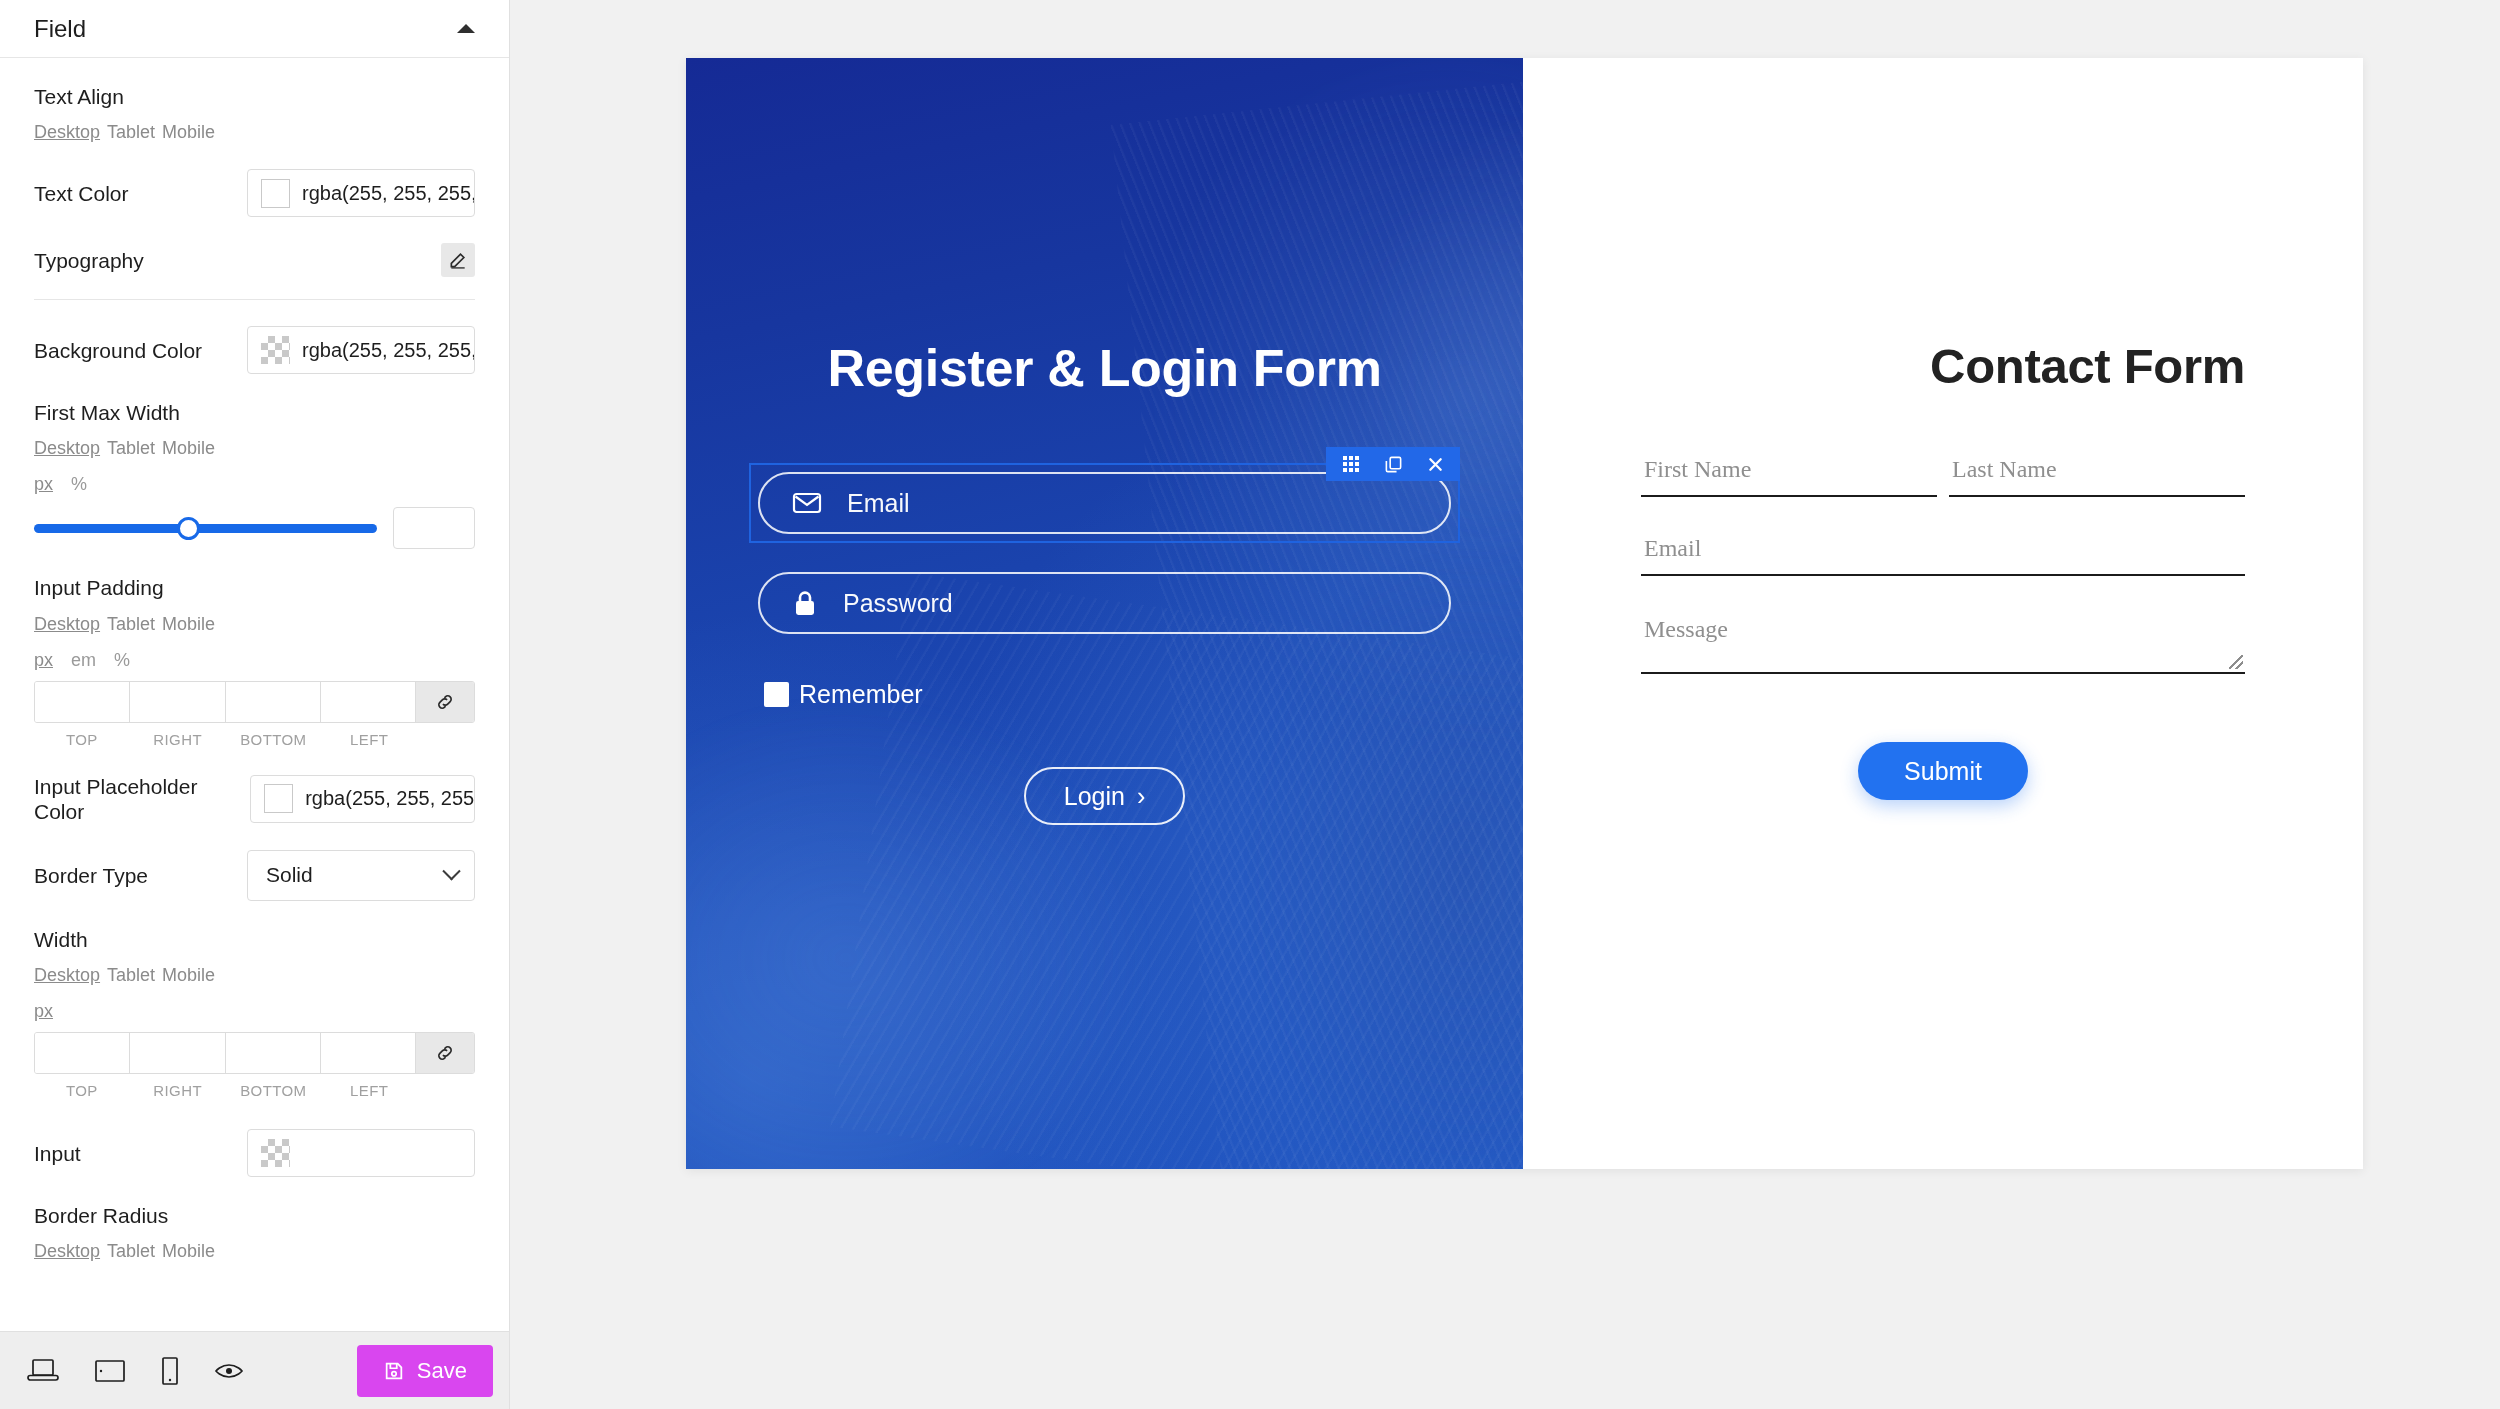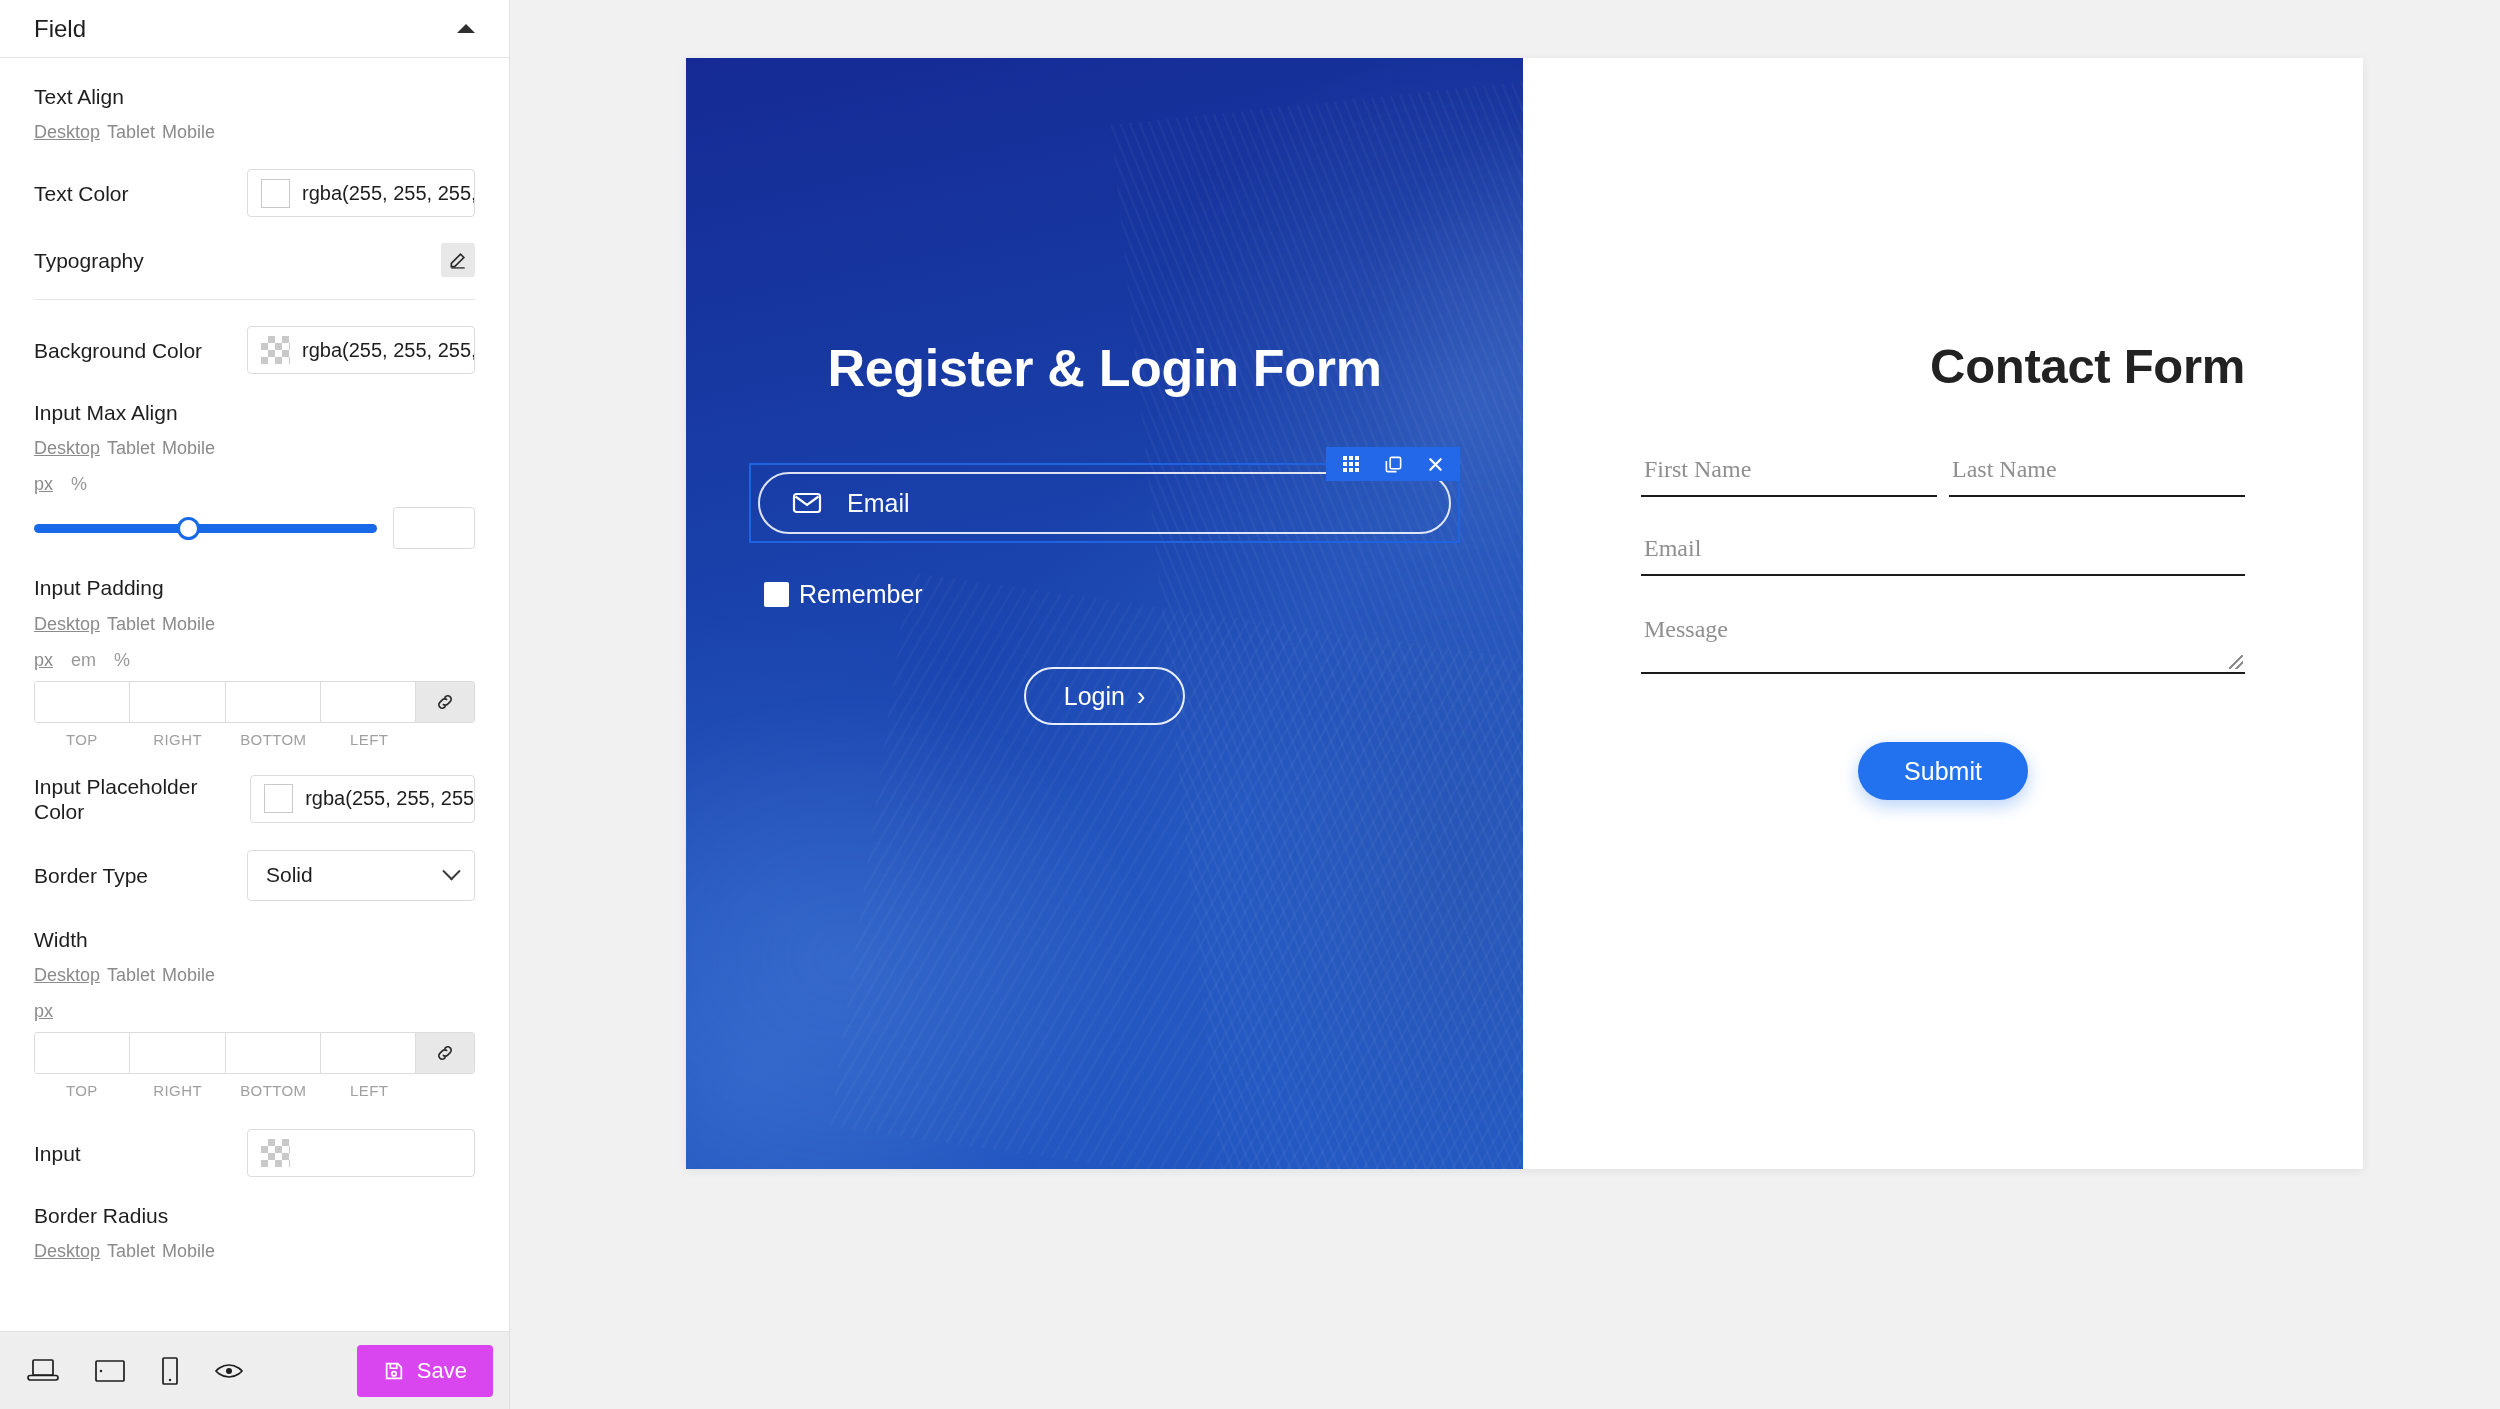--- a/index.html
+++ b/index.html
@@ -288,21 +288,21 @@
 
         <div class="ctl row">
           <span class="ctl-label">Background Color</span>
           <div class="color-box">
             <span class="swatch checker"></span>
             <span class="color-val">rgba(255, 255, 255,</span>
           </div>
         </div>
 
         <div class="ctl">
-          <div class="ctl-label">Input Max Align</div>
+          <div class="ctl-label">First Max Width</div>
           <div class="responsive-tabs">
             <span class="rt active">Desktop</span><span class="rt">Tablet</span><span class="rt">Mobile</span>
           </div>
           <div class="units">
             <span class="u active">px</span><span class="u">%</span>
           </div>
           <div class="slider-row">
             <div class="slider-track">
               <div class="slider-knob"></div>
             </div>
@@ -488,20 +488,31 @@
                 </svg>
               </span>
               <span class="tb">
                 <svg class="sv" width="17" height="17" viewBox="0 0 18 18" fill="none" stroke="#fff" stroke-width="2.4" stroke-linecap="round">
                   <path d="M3.5 3.5 14.5 14.5M14.5 3.5 3.5 14.5"></path>
                 </svg>
               </span>
             </div>
           </div>
 
+          <div class="field-wrap" style="margin-top:38px;">
+            <div class="pill">
+              <span>
+                <svg class="sv" width="26" height="28" viewBox="0 0 26 28" fill="#fff">
+                  <rect x="4" y="12" width="18" height="14" rx="2.4"></rect>
+                  <path d="M8 12V8.6a5 5 0 0 1 10 0V12" fill="none" stroke="#fff" stroke-width="2.6"></path>
+                </svg>
+              </span>
+              <span class="ph">Password</span>
+            </div>
+          </div>
 
           <div class="checkbox-row">
             <span class="cbox"></span>
             <span class="cbox-label">Remember</span>
           </div>
 
           <div class="login-btn-row">
             <div class="login-btn">
               <span>Login</span>
               <span>›</span>

